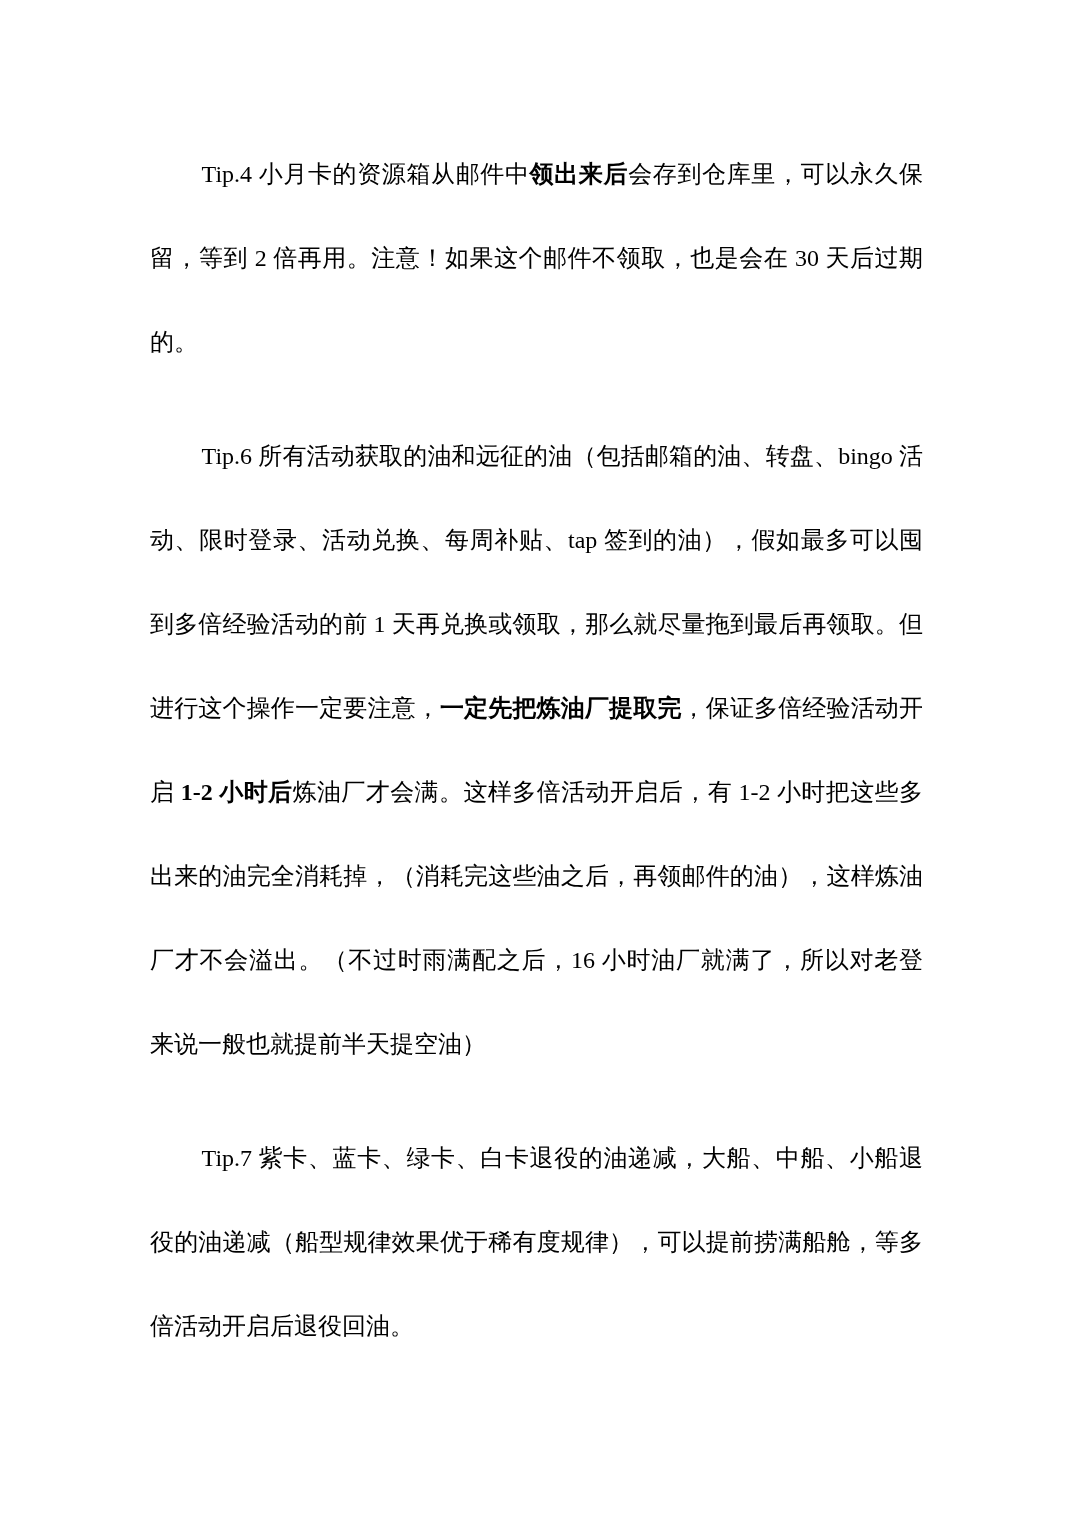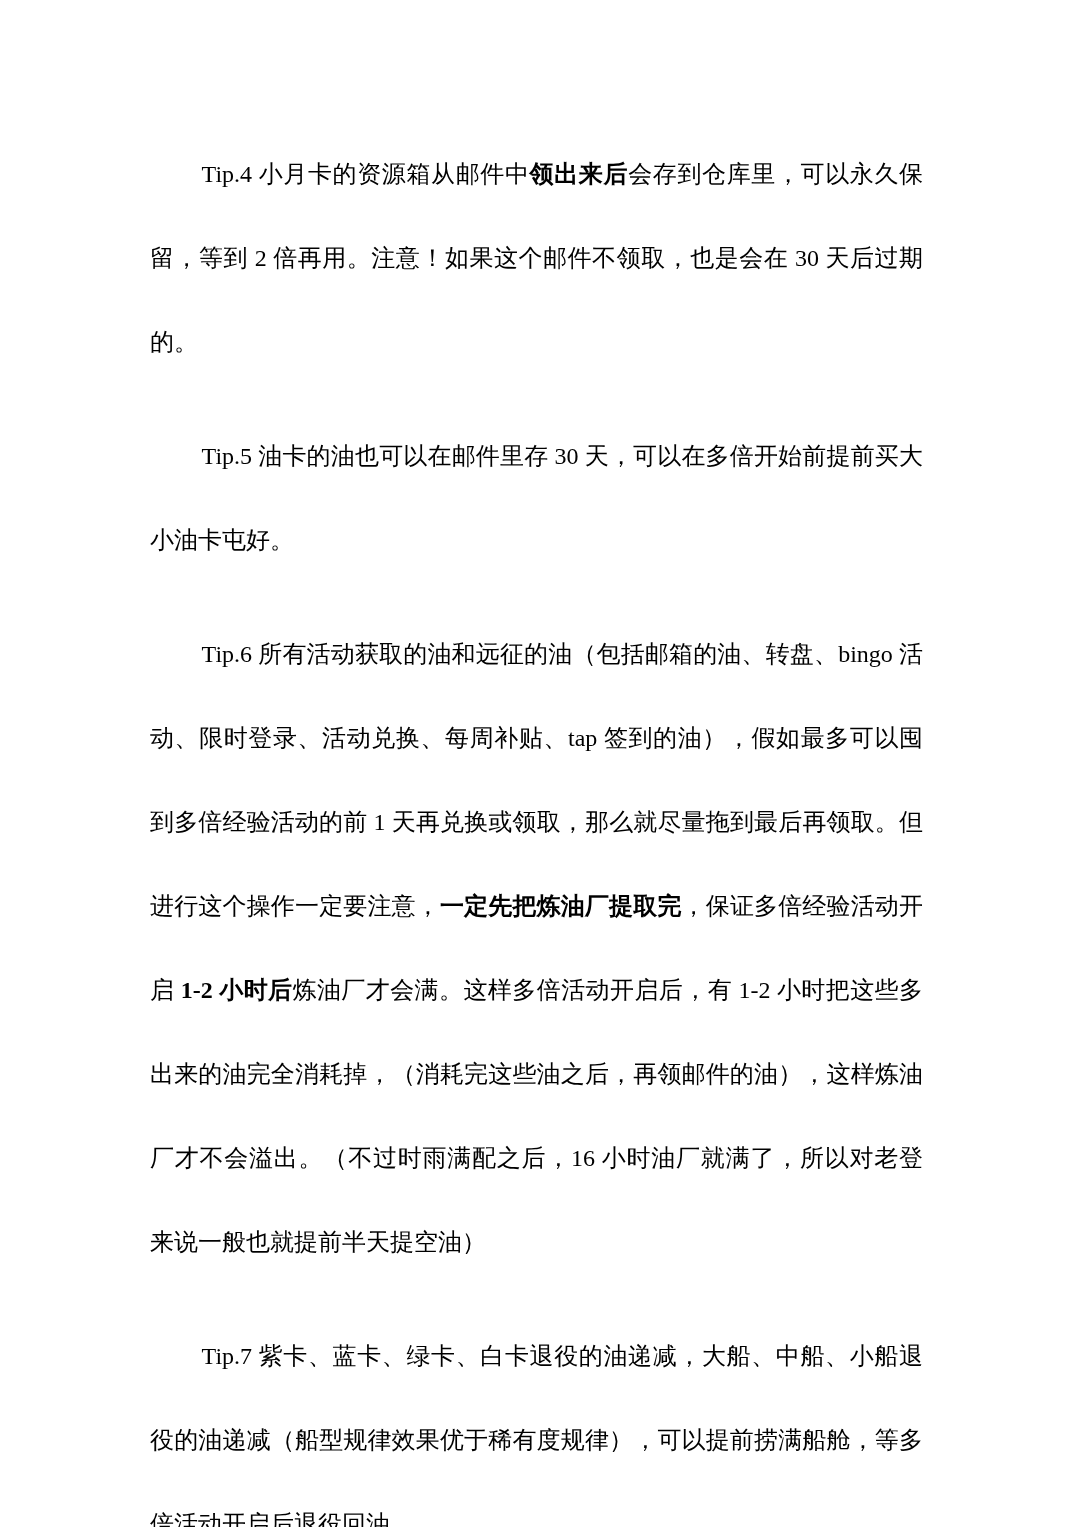--- a/index.html
+++ b/index.html
@@ -36,17 +36,16 @@
   .run.bold {
     font-weight: bold;
   }
 </style>
 </head>
 <body>
 
 <div class="page">
   <div id="doc-body">
       <p class="para"><span class="run">Tip.4 小月卡的资源箱从邮件中</span><span class="run bold">领出来后</span><span class="run">会存到仓库里，可以永久保留，等到 2 倍再用。注意！如果这个邮件不领取，也是会在 30 天后过期的。</span></p>
-      <p class="para"><span class="run">Tip.5 油卡的油也可以在邮件里存 30 天，可以在多倍开始前提前买大小油卡屯好。</span></p>
       <p class="para"><span class="run">Tip.6 所有活动获取的油和远征的油（包括邮箱的油、转盘、bingo 活动、限时登录、活动兑换、每周补贴、tap 签到的油），假如最多可以囤到多倍经验活动的前 1 天再兑换或领取，那么就尽量拖到最后再领取。但进行这个操作一定要注意，</span><span class="run bold">一定先把炼油厂提取完</span><span class="run">，保证多倍经验活动开启 </span><span class="run bold">1-2 小时后</span><span class="run">炼油厂才会满。这样多倍活动开启后，有 1-2 小时把这些多出来的油完全消耗掉，（消耗完这些油之后，再领邮件的油），这样炼油厂才不会溢出。（不过时雨满配之后，16 小时油厂就满了，所以对老登来说一般也就提前半天提空油）</span></p>
       <p class="para"><span class="run">Tip.7 紫卡、蓝卡、绿卡、白卡退役的油递减，大船、中船、小船退役的油递减（船型规律效果优于稀有度规律），可以提前捞满船舱，等多倍活动开启后退役回油。</span></p>
     </div>
 </div>
 
 </body></html>

